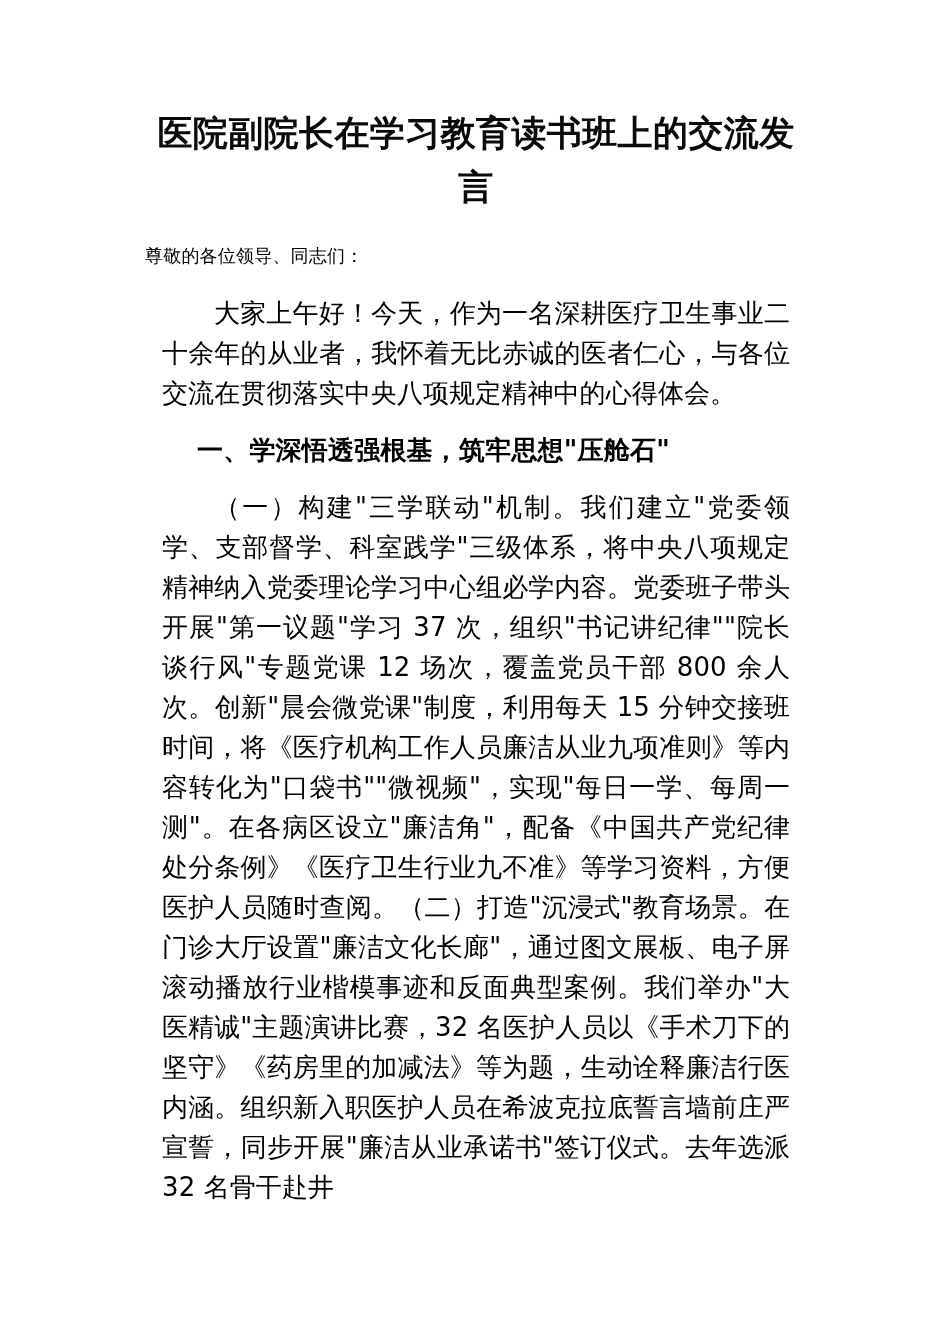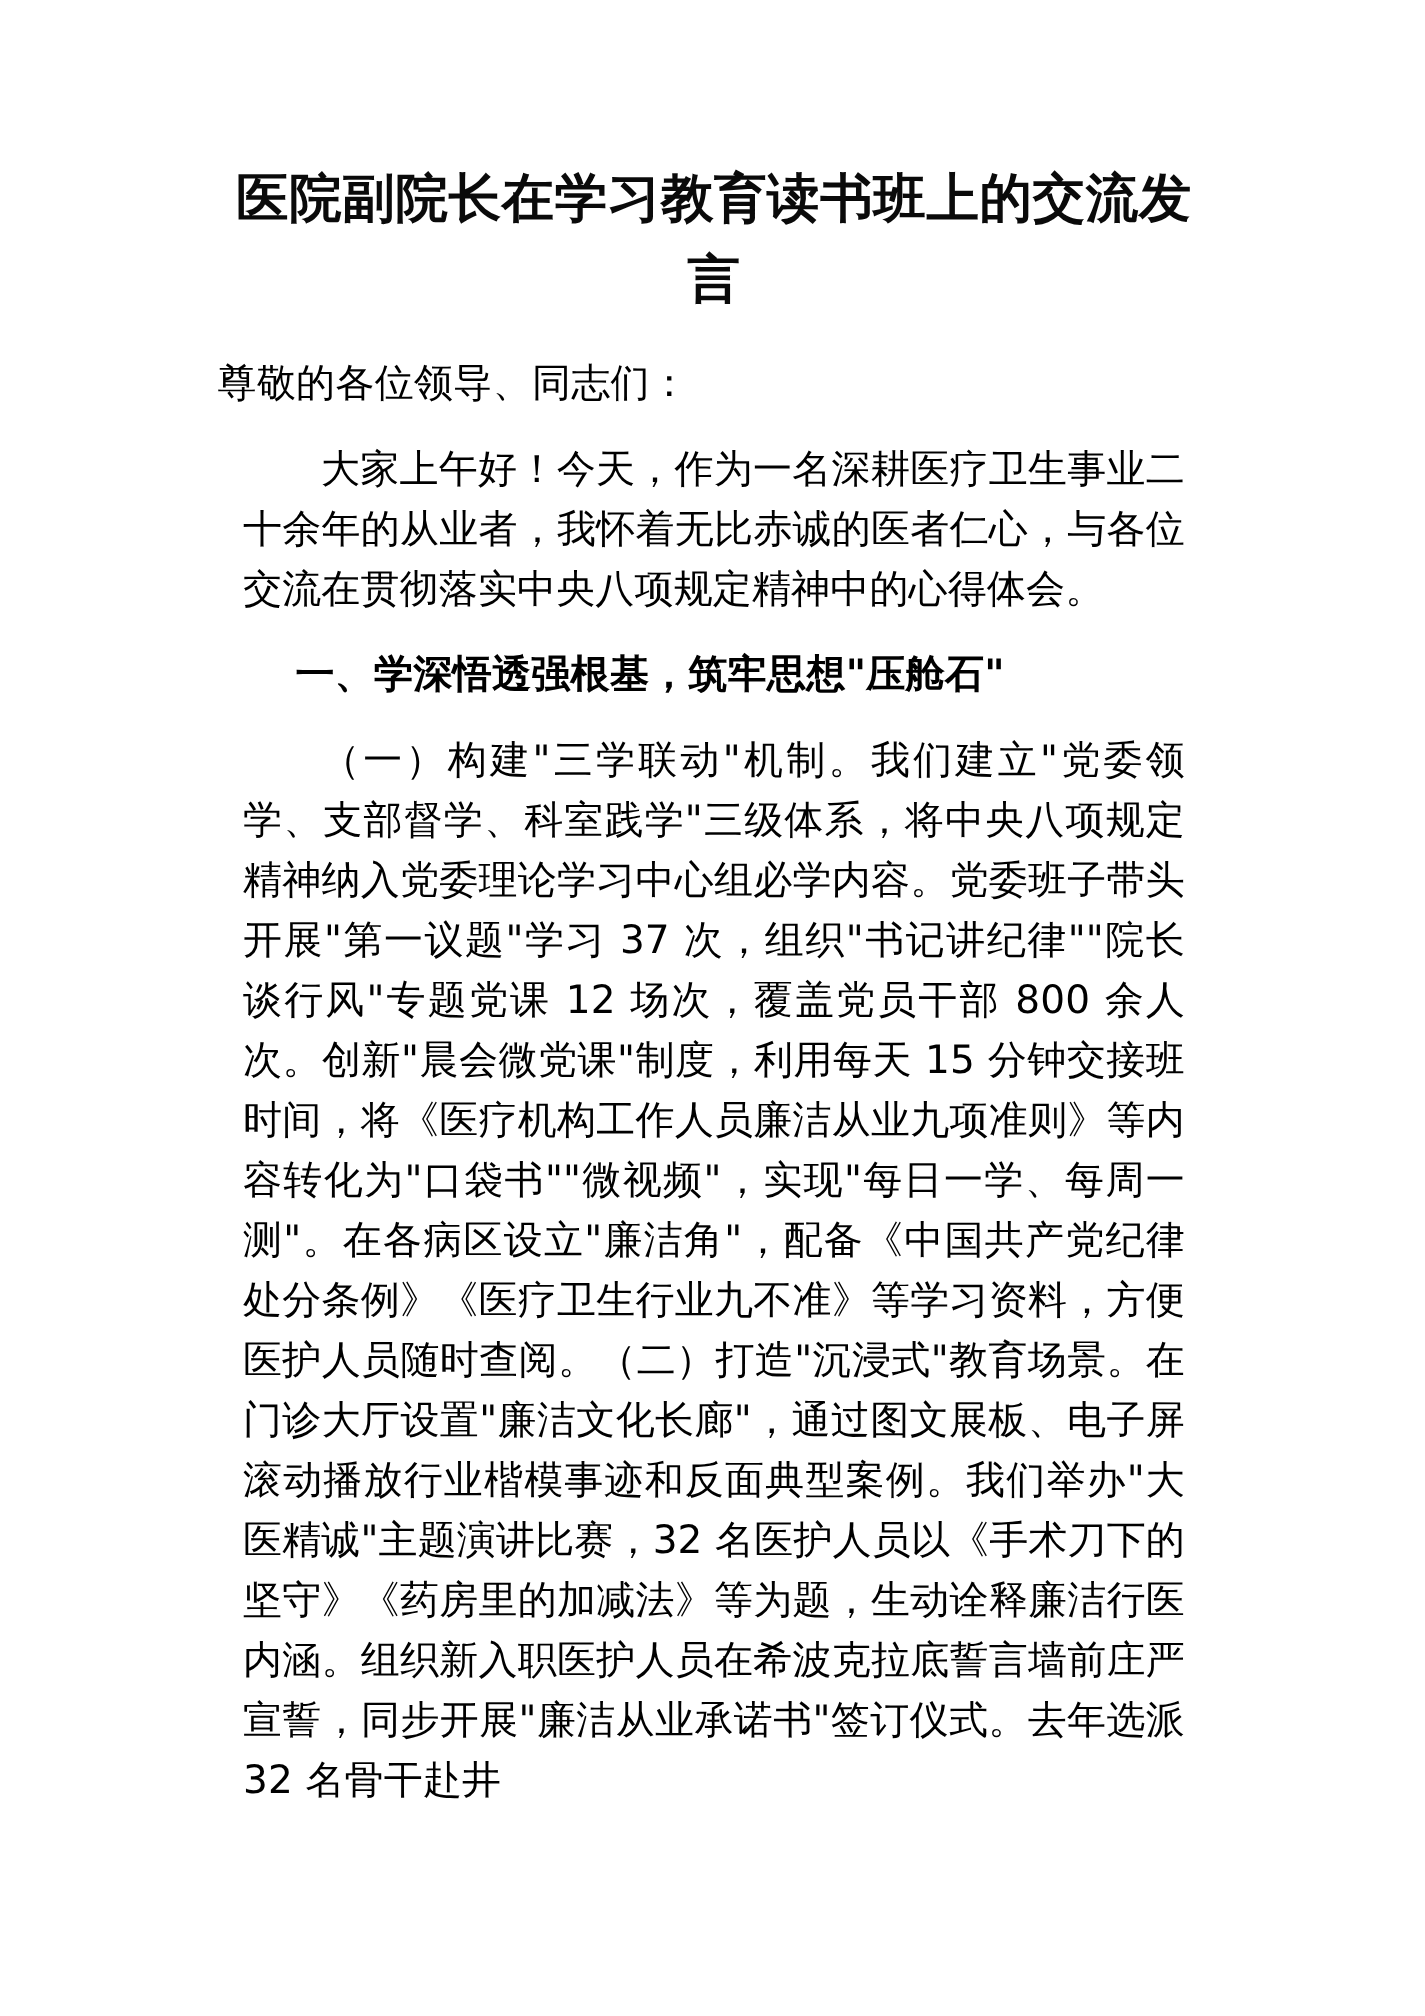--- a/index.html
+++ b/index.html
@@ -41,21 +41,21 @@
     text-align: center;
     letter-spacing: 0.4px;
     margin: 0 0 0 0;
     padding: 0 6px;
     color: #0a0a0a;
   }
 
   
   .salutation {
     font-family: "DejaVu Sans", "Liberation Sans", sans-serif;
-    font-size: 26px;
+    font-size: 18px;
     line-height: 40px;
     margin: 22px 0 0 0;
     text-align: justify;
     text-justify: inter-ideograph;
     letter-spacing: 0.2px;
   }
 
   
   .body-para {
     font-family: "DejaVu Sans", "Liberation Sans", sans-serif;

